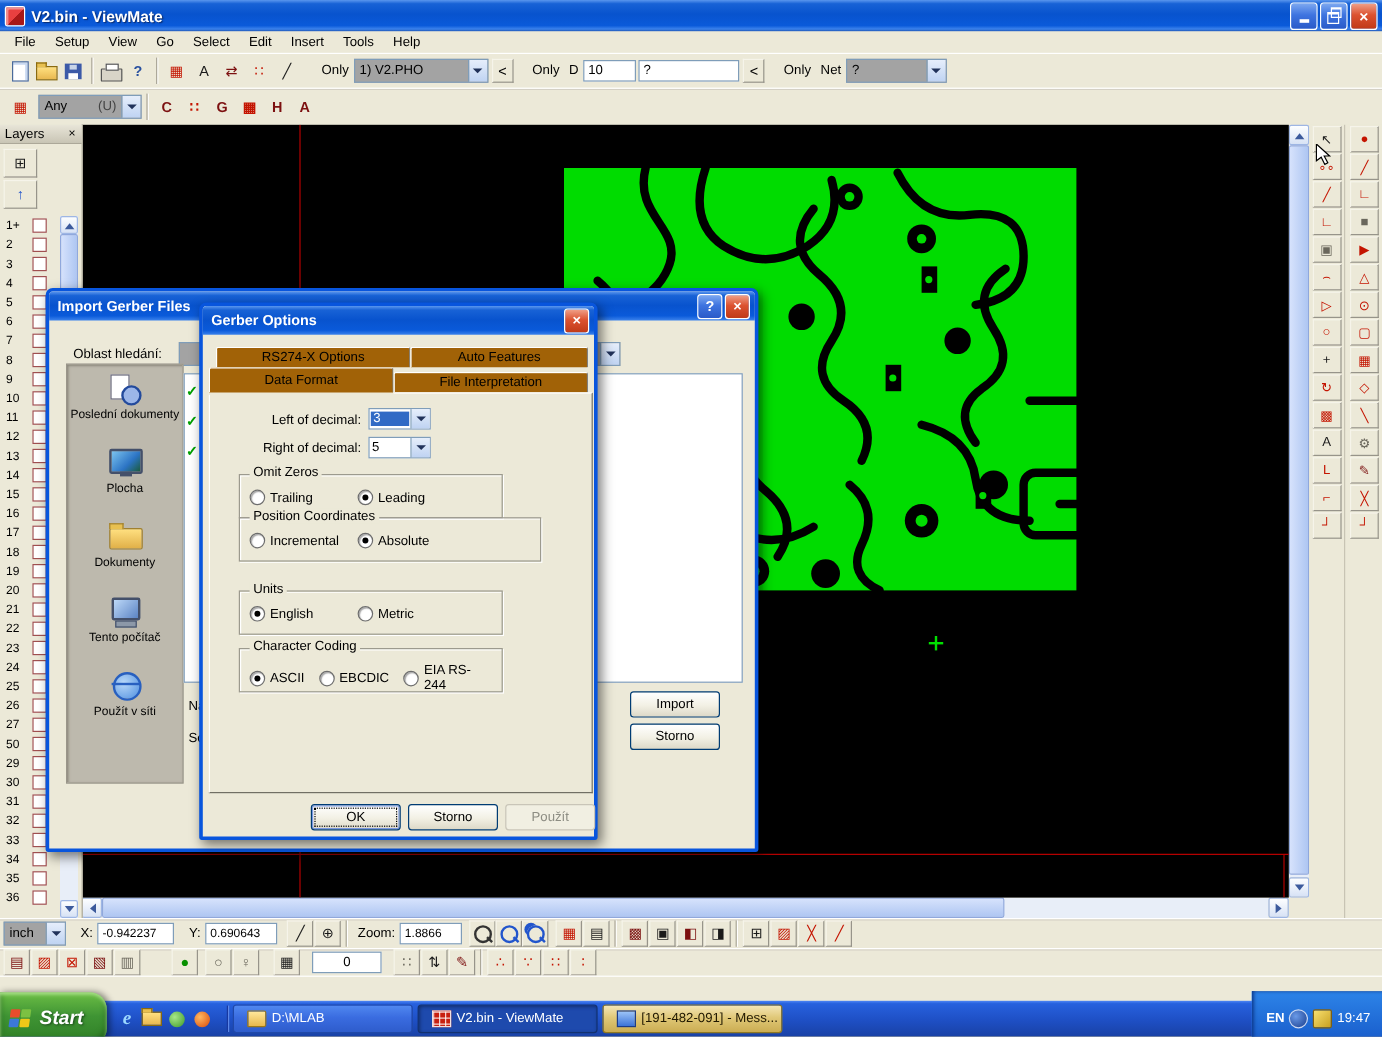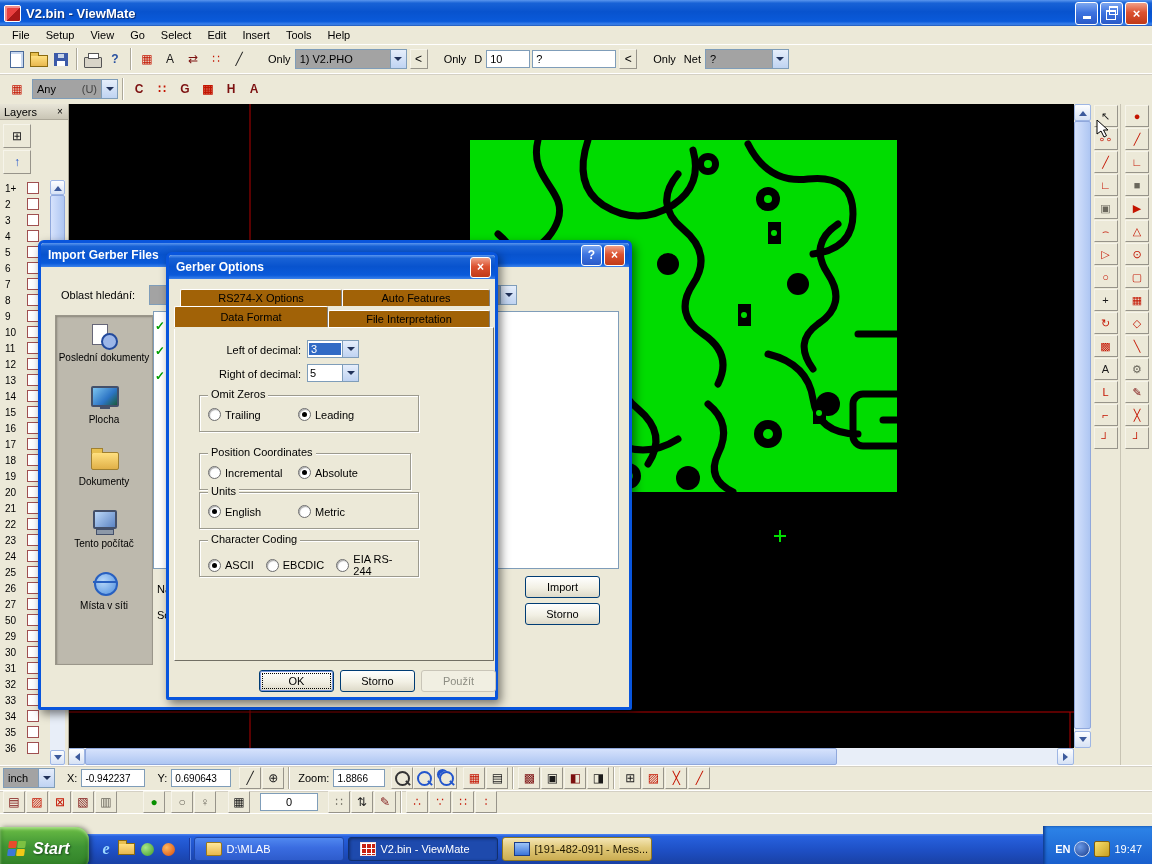--- a/index.html
+++ b/index.html
@@ -629,41 +629,41 @@
       <span style="margin-left:auto;display:flex;gap:2px;padding-right:4px;">
         <span class="dlg-btn">?</span>
         <span class="dlg-btn close">×</span>
       </span>
     </div>
     <span class="abs" style="left:20px;top:46px;">Oblast hledání:</span>
     <span class="combo abs" style="left:108px;top:42px;width:368px;">
       <span class="val"></span>
       <span class="arr"></span>
     </span>
-    <div class="places abs" style="left:14px;top:72px;width:96px;height:348px;">
+    <div class="places abs" style="left:14px;top:60px;width:96px;height:348px;">
 
     <div class="place pl-recent">
         <span class="plicon"></span>
         <span class="cap">Poslední dokumenty</span>
       </div>
         <div class="place pl-desktop">
         <span class="plicon"></span>
         <span class="cap">Plocha</span>
       </div>
         <div class="place pl-docs">
         <span class="plicon"></span>
         <span class="cap">Dokumenty</span>
       </div>
         <div class="place pl-computer">
         <span class="plicon"></span>
         <span class="cap">Tento počítač</span>
       </div>
         <div class="place pl-net">
         <span class="plicon"></span>
-        <span class="cap">Místa v síti</span>
+        <span class="cap">Použít v síti</span>
       </div>
       </div>
     <div class="abs" style="left:112px;top:68px;width:464px;height:256px;background:#fff;border:1px solid #7F9DB9;"></div>
     <div class="abs" style="left:114px;top:76px;">
 
     <div style="height:25px;"><span class="check" style="position:static;">✓</span></div>
         <div style="height:25px;"><span class="check" style="position:static;">✓</span></div>
         <div style="height:25px;"><span class="check" style="position:static;">✓</span></div>
       </div>
     <span class="abs" style="left:116px;top:340px;">Ná</span>
@@ -705,21 +705,21 @@
       <label class="opt">
           <span class="radio"></span>
           <span>Trailing</span>
         </label>
           <label class="opt">
           <span class="radio checked"></span>
           <span>Leading</span>
         </label>
         </div>
     </div>
-    <div class="grp" style="left:30px;top:198px;width:212px;height:37px;text-align:right;">
+    <div class="grp" style="left:30px;top:176px;width:252px;height:37px;text-align:right;">
       <span class="gtitle">Position Coordinates</span>
       <div class="opts">
 
       <label class="opt">
           <span class="radio"></span>
           <span>Incremental</span>
         </label>
           <label class="opt">
           <span class="radio checked"></span>
           <span>Absolute</span>

